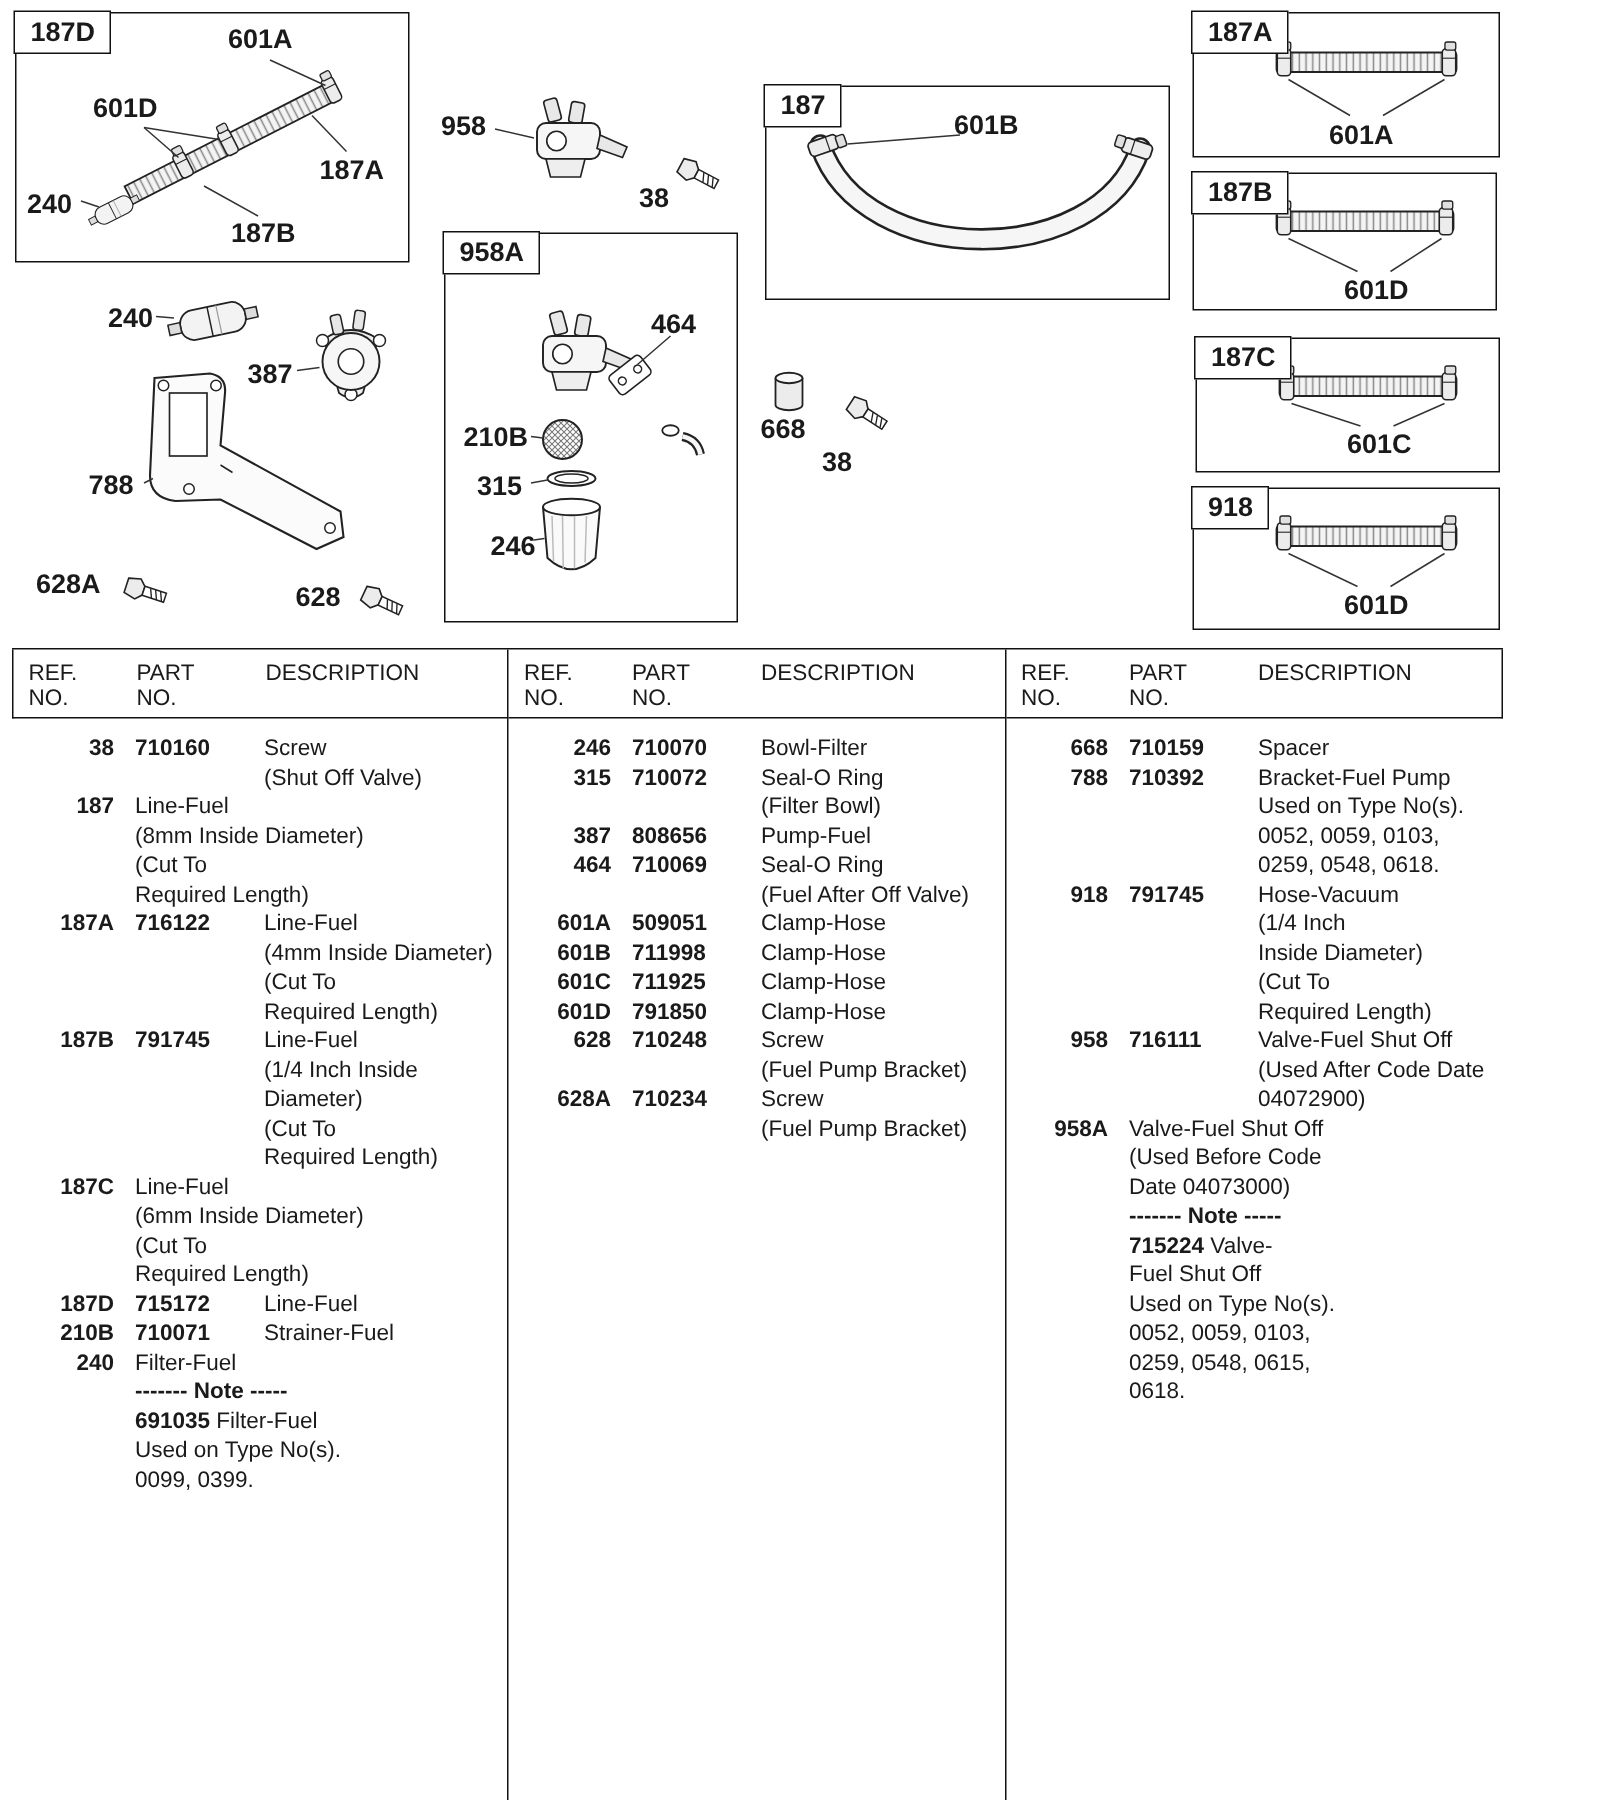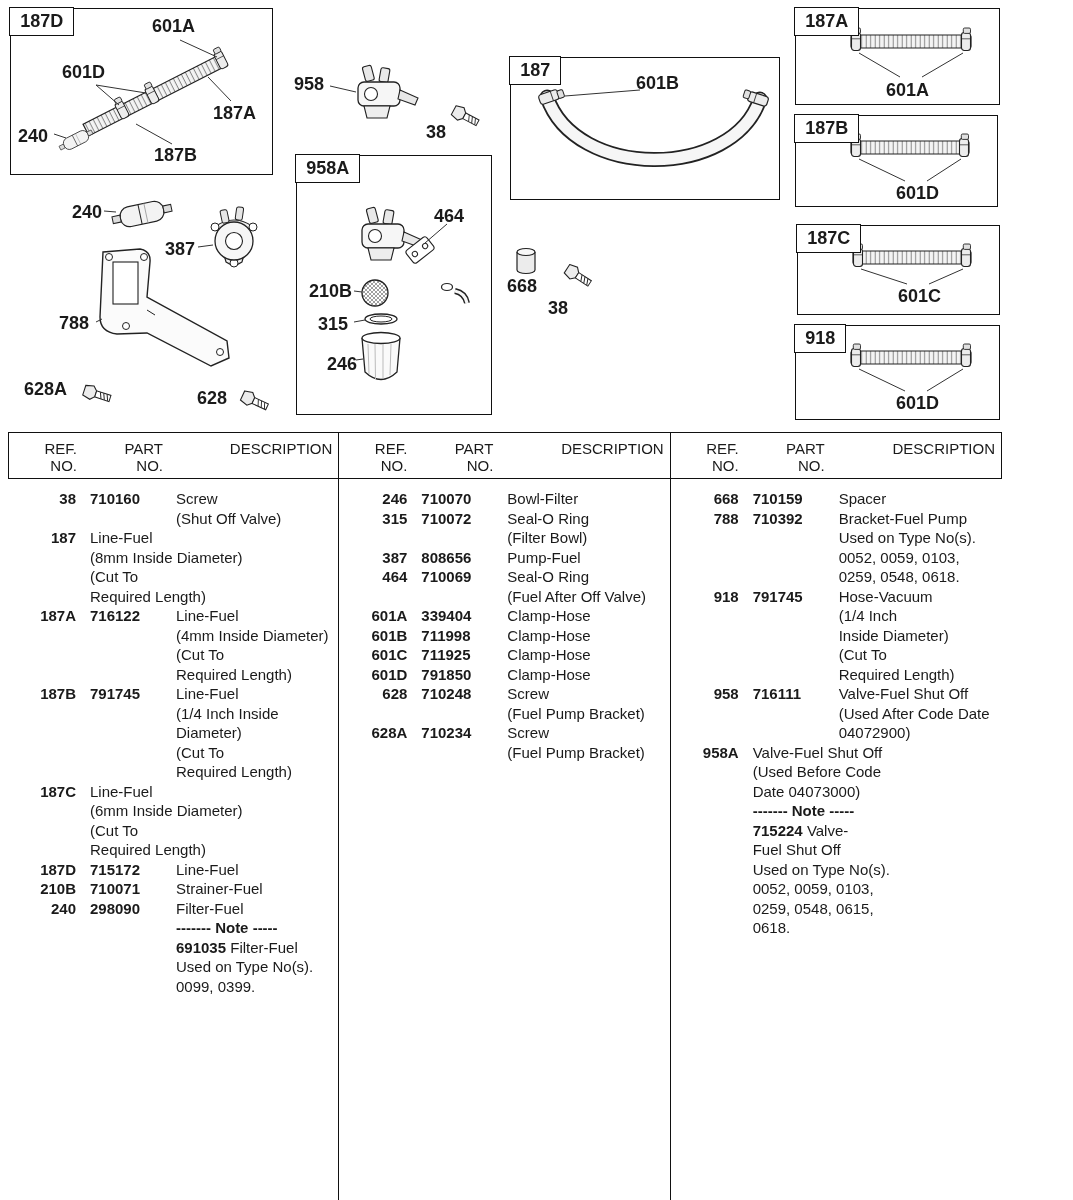--- a/index.html
+++ b/index.html
@@ -22,21 +22,21 @@
   
   .plist {
     position:absolute; left:8px; top:432px; width:994px; height:768px;
     border-top:1.7px solid #111; display:grid; grid-template-columns:1fr 1fr 1fr;
   }
   .tcol { border-right:1.7px solid #111; }
   .tcol:last-child { border-right:none; }
   .thead {
     display:grid; grid-template-columns:58px 72px 1fr; column-gap:14px;
     padding:7px 6px 0 10px; height:46px; border-bottom:1.7px solid #111;
-    font-size:15px; line-height:17px; text-align:right;
+    font-size:15px; line-height:17px; text-align:left;
   }
   .tcol:first-child .thead { border-left:1.7px solid #111; }
   .tcol:last-child .thead { border-right:1.7px solid #111; }
   .tbody { padding:10px 4px 0 10px; font-size:15px; line-height:19.5px; }
   .trow { display:grid; grid-template-columns:58px 72px 1fr; column-gap:14px; }
   .cell.ref { text-align:right; font-weight:bold; }
   .cell.part { font-weight:bold; }
   .dline { white-space:nowrap; }
   .dline .bold { font-weight:bold; }
 </style>
@@ -329,21 +329,20 @@
         </div>
         <div class="trow">
           <div class="cell ref">210B</div>
           <div class="cell part">710071</div>
           <div class="cell desc">
             <div class="dline"><span>Strainer-Fuel</span></div>
           </div>
         </div>
         <div class="trow">
           <div class="cell ref">240</div>
-          <div class="cell part">298090</div>
           <div class="cell desc">
             <div class="dline"><span>Filter-Fuel</span></div>
             <div class="dline"><span class="bold">------- Note -----</span></div>
             <div class="dline"><span class="bold">691035</span><span> Filter-Fuel</span></div>
             <div class="dline"><span>Used on Type No(s).</span></div>
             <div class="dline"><span>0099, 0399.</span></div>
           </div>
         </div>
       </div>
     </div>
@@ -387,21 +386,21 @@
         <div class="trow">
           <div class="cell ref">464</div>
           <div class="cell part">710069</div>
           <div class="cell desc">
             <div class="dline"><span>Seal-O Ring</span></div>
             <div class="dline"><span>(Fuel After Off Valve)</span></div>
           </div>
         </div>
         <div class="trow">
           <div class="cell ref">601A</div>
-          <div class="cell part">339404</div>
+          <div class="cell part">509051</div>
           <div class="cell desc">
             <div class="dline"><span>Clamp-Hose</span></div>
           </div>
         </div>
         <div class="trow">
           <div class="cell ref">601B</div>
           <div class="cell part">711998</div>
           <div class="cell desc">
             <div class="dline"><span>Clamp-Hose</span></div>
           </div>

